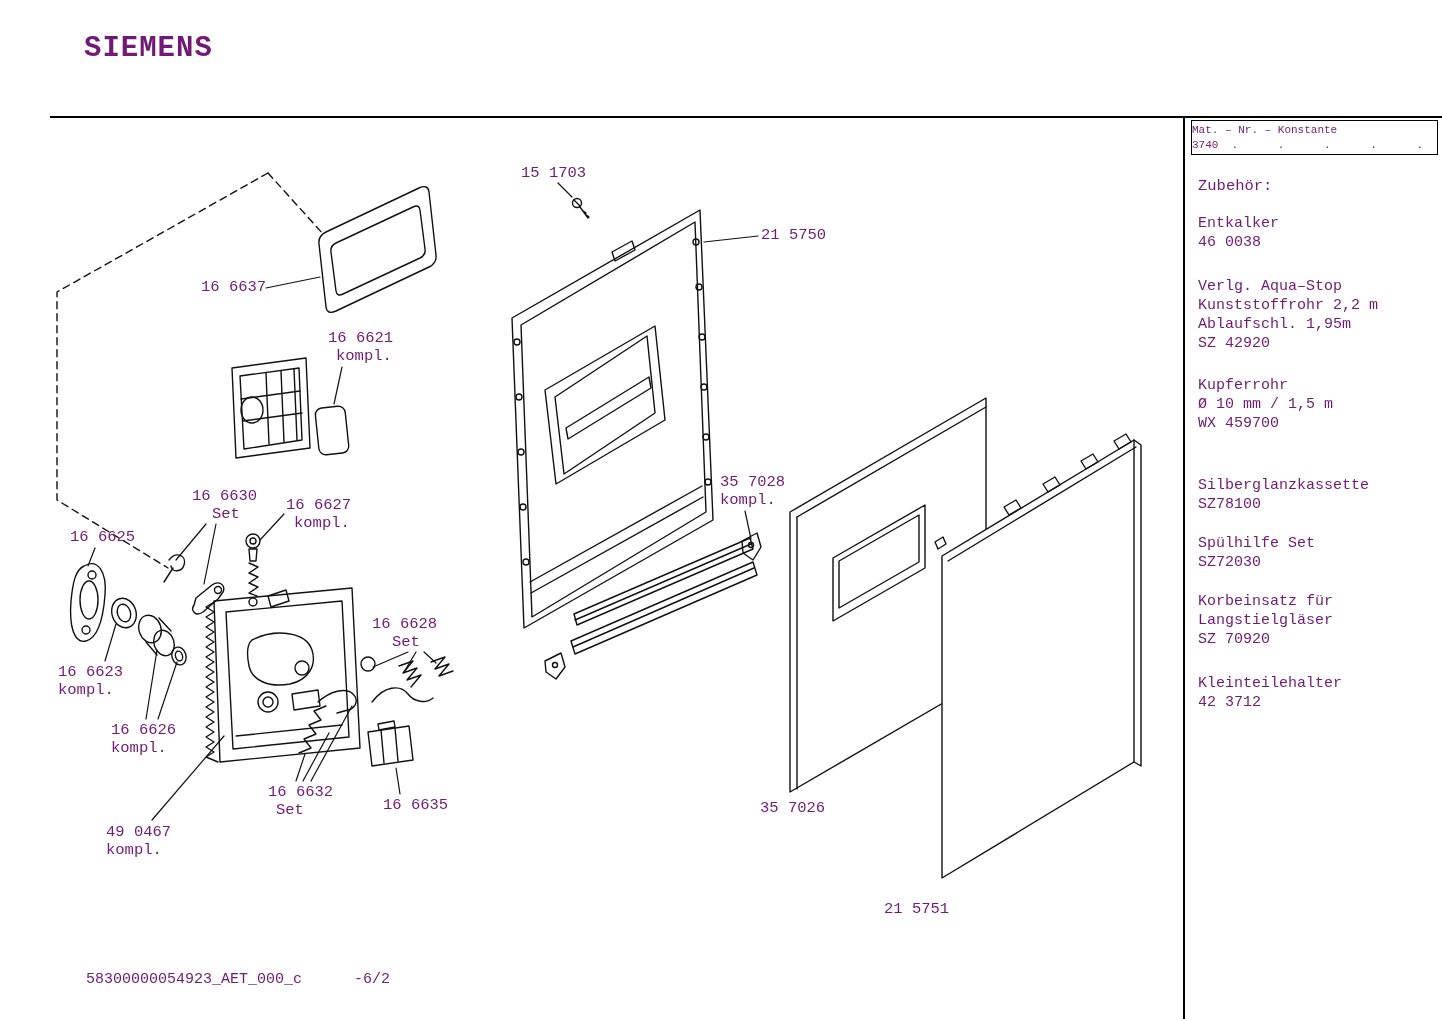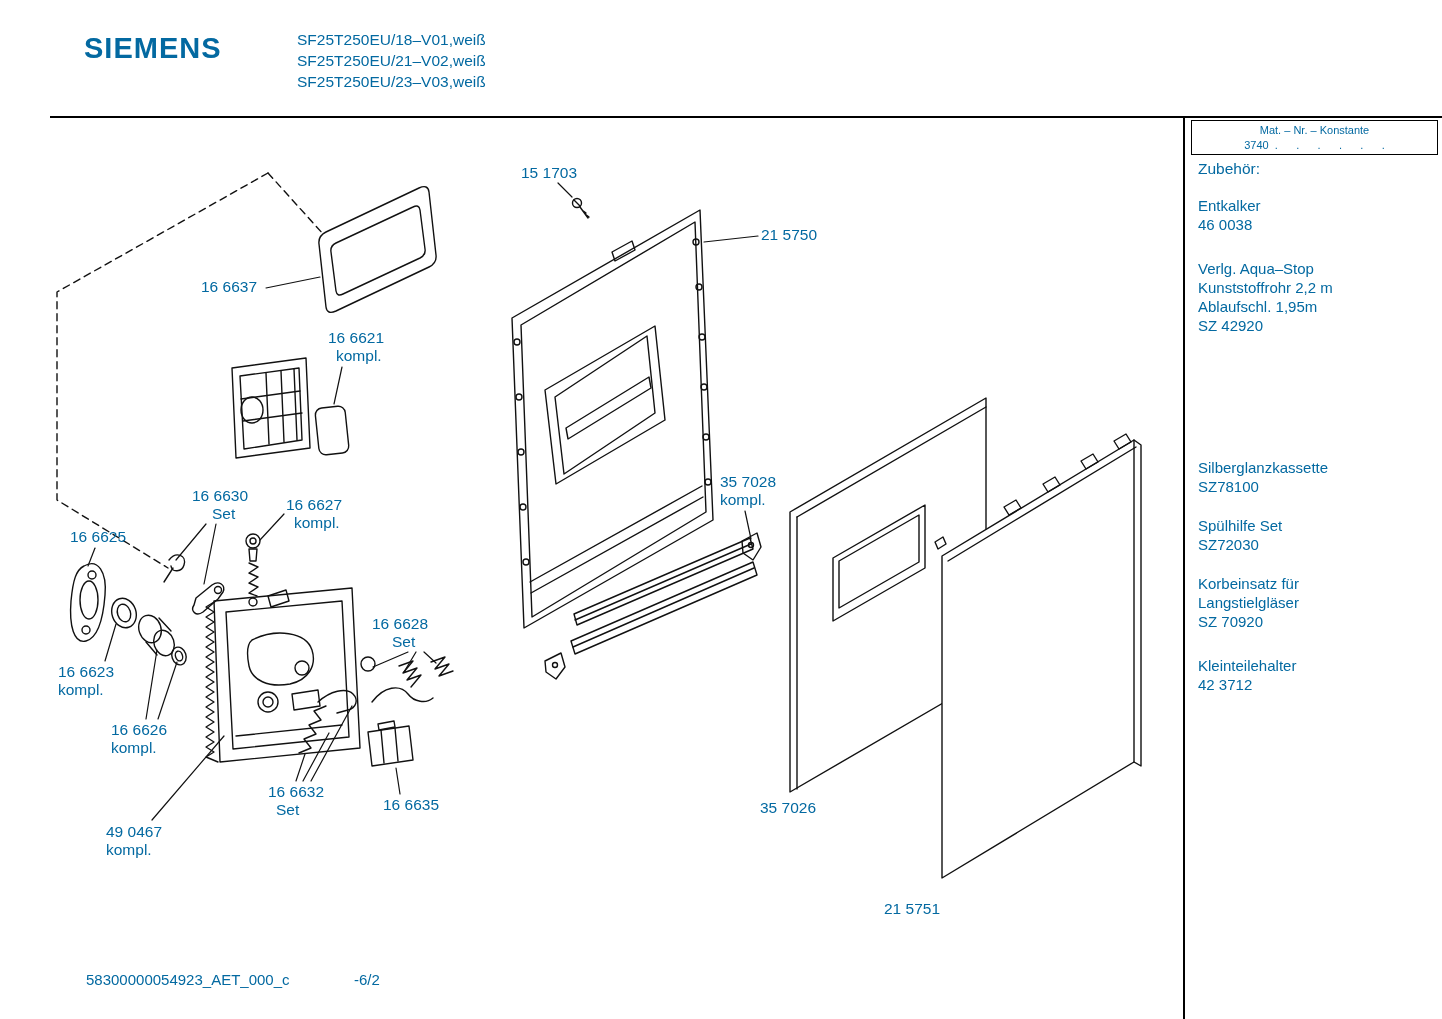--- a/index.html
+++ b/index.html
@@ -1,27 +1,27 @@
 <!DOCTYPE html>
 <html><head>
 <meta charset="utf-8">
 <style>
   html,body{margin:0;padding:0;background:#e8e8e8}
   .page{position:relative;width:1442px;height:1019px;background:#ffffff;
-        font-family:Liberation Sans, sans-serif;color:#0369a1;overflow:hidden}
+        font-family:Liberation Mono, monospace;color:#701a75;overflow:hidden}
   .abs{position:absolute}
   .brand{left:84px;top:32px;font-size:29px;font-weight:bold;letter-spacing:1px}
   .models{left:297px;top:29px;font-size:15.5px;line-height:21px}
   .hdr-right{left:1146px;top:29px;font-size:16px;line-height:21px}
   .rule-h{left:50px;top:116px;width:1392px;height:2px;background:#000}
   .rule-v{left:1183px;top:116px;width:2px;height:903px;background:#000}
   .matbox{left:1191px;top:120px;width:247px;height:35px;border:1.5px solid #000;
-          box-sizing:border-box;text-align:center;font-size:11px;line-height:15px;padding-top:2px}
+          box-sizing:border-box;text-align:left;font-size:11px;line-height:15px;padding-top:2px}
   .pre{white-space:pre}
-  .sidebar{left:1198px;top:100px;width:242px;height:712px;font-size:15px;line-height:19px}
+  .sidebar{left:1198px;top:118px;width:242px;height:712px;font-size:15px;line-height:19px}
   .sb{position:absolute;left:0;white-space:nowrap}
   .label{position:absolute;font-size:15.5px;line-height:18px;white-space:nowrap}
   .ind8{padding-left:8px}
   .ind20{padding-left:20px}
   .footer-id{left:86px;top:971px;font-size:15px}
   .footer-page{left:354px;top:971px;font-size:15px}
   svg.art{position:absolute;left:0;top:0}
 </style>
 </head>
 <body>
@@ -186,25 +186,20 @@
         <path d="M152,820 L224,736"></path>
         <path d="M296,781 L305,754 M303,781 L329,733 M311,781 L352,706"></path>
         <path d="M400,794 L396,768"></path>
         <path d="M408,652 L373,667 M416,652 L404,672 M424,652 L436,663"></path>
         <path d="M745,511 L751,539"></path>
       </g>
     </g>
   </svg>
 
   <div class="abs brand">SIEMENS</div>
-  <div class="abs models">
-    <div>SF25T250EU/18–V01,weiß</div>
-    <div>SF25T250EU/21–V02,weiß</div>
-    <div>SF25T250EU/23–V03,weiß</div>
-  </div>
   <div class="abs rule-h"></div>
   <div class="abs rule-v"></div>
 
   <div class="abs matbox">
     <div>Mat. – Nr. – Konstante</div>
     <div class="pre">3740  .      .      .      .      .      .</div>
   </div>
 
   <div class="abs sidebar">
     <div class="sb" style="top:59px;font-size:15.5px">Zubehör:</div>
@@ -212,20 +207,25 @@
     <div class="sb" style="top:96px">
       <div>Entkalker</div>
       <div>46 0038</div>
     </div>
     <div class="sb" style="top:159px">
       <div>Verlg. Aqua–Stop</div>
       <div>Kunststoffrohr 2,2 m</div>
       <div>Ablaufschl. 1,95m</div>
       <div>SZ 42920</div>
     </div>
+    <div class="sb" style="top:258px">
+      <div>Kupferrohr</div>
+      <div>Ø 10 mm / 1,5 m</div>
+      <div>WX 459700</div>
+    </div>
     <div class="sb" style="top:358px">
       <div>Silberglanzkassette</div>
       <div>SZ78100</div>
     </div>
     <div class="sb" style="top:416px">
       <div>Spülhilfe Set</div>
       <div>SZ72030</div>
     </div>
     <div class="sb" style="top:474px">
       <div>Korbeinsatz für</div>

